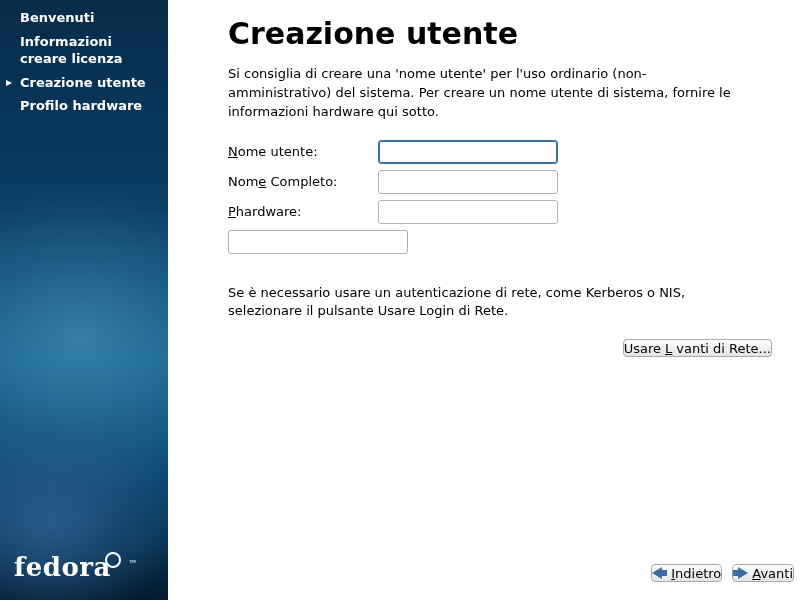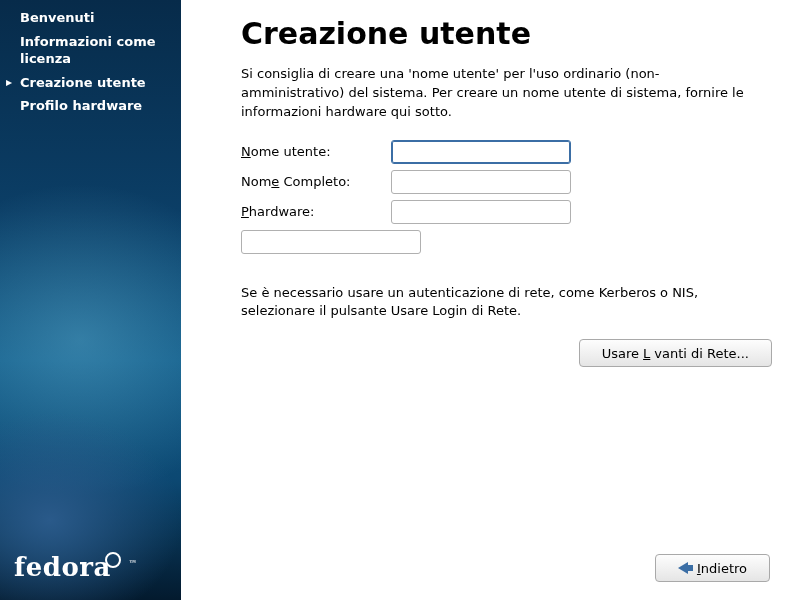--- a/index.html
+++ b/index.html
@@ -3,21 +3,21 @@
 <meta charset="utf-8">
 <style>
 * { box-sizing: border-box; margin: 0; padding: 0; }
 body {
   width: 800px; height: 600px; overflow: hidden;
   font-family: "DejaVu Sans", "Liberation Sans", sans-serif;
   font-size: 13px; color: #000; background: #fff;
   display: flex;
 }
 .sidebar {
-  width: 181px; height: 600px; position: relative;
+  width: 168px; height: 600px; position: relative;
   background:
     radial-gradient(ellipse 220px 180px at 50px 520px, #2a5a8a 0%, rgba(42,90,138,0) 60%),
     radial-gradient(ellipse 300px 260px at 80px 340px, rgba(120,200,230,0.35) 0%, rgba(120,200,230,0) 60%),
     linear-gradient(180deg, #072b4a 0%, #0b3e66 35%, #105a87 60%, #0c4872 80%, #031a2e 100%);
   color: #fff;
   padding-top: 6px;
 }
 .sidebar-item {
   position: relative;
   padding: 3px 6px 3px 20px;
@@ -64,49 +64,49 @@
   box-shadow: 0 0 0 1px #3b6ea5 inset;
 }
 .u { text-decoration: underline; }
 
 .net-para { margin-top: 30px; line-height: 1.45; max-width: 510px; }
 
 .net-btn-row { display: flex; justify-content: flex-end; padding-right: 28px; margin-top: 18px; }
 
 .btn {
   display: inline-flex; align-items: center; gap: 4px;
-  height: 28px; padding: 0 22px;
+  height: 18px; padding: 0 0;
   background: linear-gradient(#fdfdfd, #e5e5e5);
   border: 1px solid #a9a9a9; border-radius: 4px;
   font: inherit; cursor: pointer;
 }
 
 .footer {
-  position: absolute; bottom: 18px; right: 30px;
+  position: absolute; bottom: 18px; right: 6px;
   display: flex; gap: 10px;
 }
 .arrow-left, .arrow-right {
   display: inline-block; width: 0; height: 0;
   border-top: 6px solid transparent; border-bottom: 6px solid transparent;
 }
 .arrow-left  { border-right: 10px solid #3b6ea5; }
 .arrow-right { border-left: 10px solid #3b6ea5; }
 .arrow-left::after, .arrow-right::after { content: ""; }
 .arrow-wrap { display: inline-flex; align-items: center; }
 .arrow-wrap .shaft { width: 5px; height: 6px; background: #3b6ea5; }
 </style>
 </head>
 <body>
 
 <div class="sidebar">
   <div class="sidebar-item">
     <span>Benvenuti</span>
   </div>
   <div class="sidebar-item">
-    <span>Informazioni come licenza</span>
+    <span>Informazioni creare licenza</span>
   </div>
   <div class="sidebar-item active">
     <span>Creazione utente</span>
   </div>
   <div class="sidebar-item">
     <span>Profilo hardware</span>
   </div>
   <div class="brand">
     <span>fedora</span><span class="f-bubble"></span><span class="tm">™</span>
   </div>
@@ -145,14 +145,21 @@
   </div>
 
   <div class="footer">
     <button class="btn">
       <span class="arrow-wrap">
           <span class="arrow-left"></span>
           <span class="shaft"></span>
         </span>
       <span><span class="u">I</span><span>ndietro</span></span>
     </button>
+    <button class="btn">
+      <span class="arrow-wrap">
+          <span class="shaft"></span>
+          <span class="arrow-right"></span>
+        </span>
+      <span><span class="u">A</span><span>vanti</span></span>
+    </button>
   </div>
 </div>
 
 </body></html>

